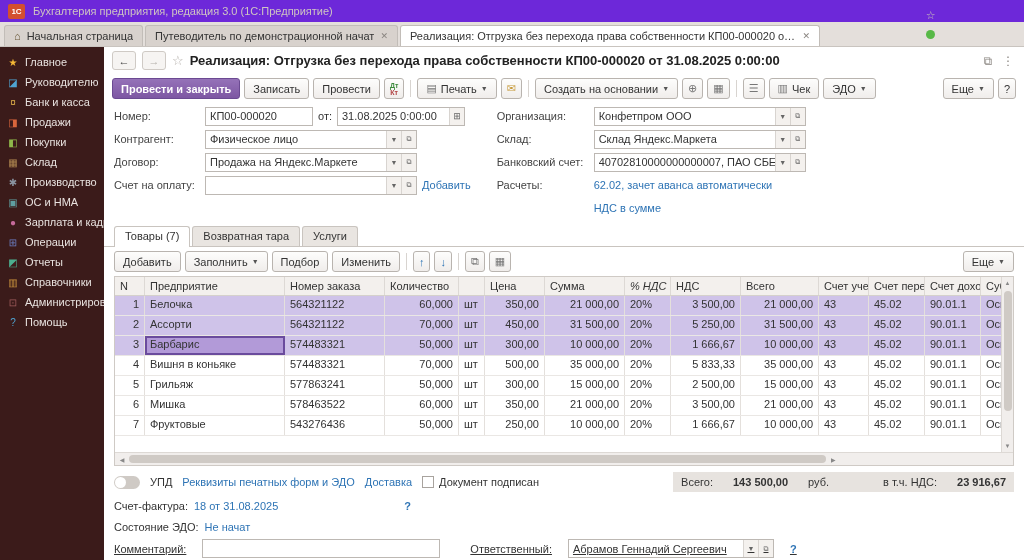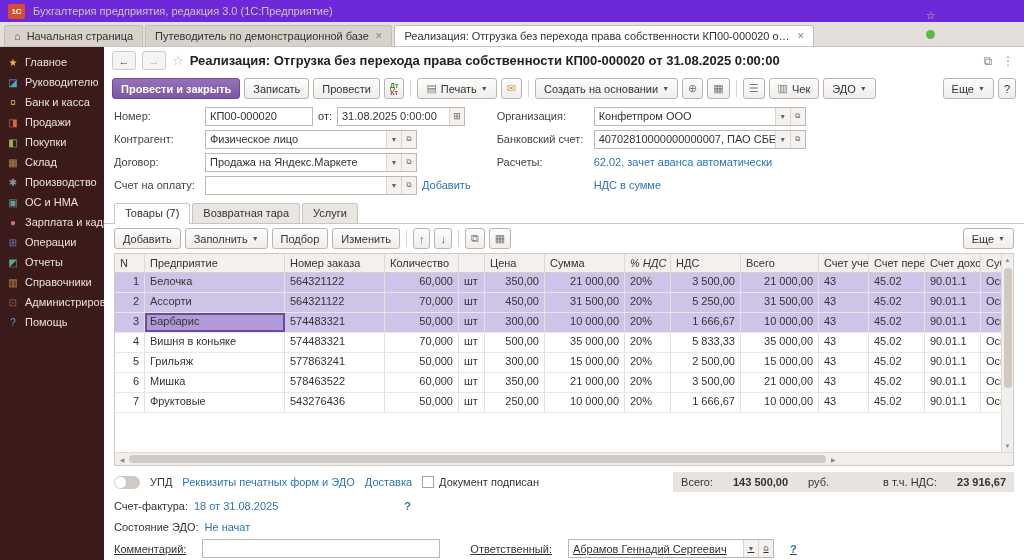--- a/index.html
+++ b/index.html
@@ -131,21 +131,21 @@
   </div>
 </div>
 
 <div class="tabbar">
   <div class="tab">
     <span class="home-icon">⌂</span>
     <span class="lbl">Начальная страница</span>
   </div>
   <div style="display:flex">
       <div class="tab">
-        <span class="lbl">Путеводитель по демонстрационной базе</span>
+        <span class="lbl">Путеводитель по демонстрационной начат</span>
         <span class="x">✕</span>
       </div>
       <div class="tab active">
         <span class="lbl">Реализация: Отгрузка без перехода права собственности КП00-000020 от 31.08.2025 0:00:00</span>
         <span class="x">✕</span>
       </div>
     </div>
 </div>
 
 <div class="app-body">
@@ -315,20 +315,28 @@
               <span class="fbtn">⧉</span>
             </div>
           <a class="link">Добавить</a>
         </div>
       </div>
       <div class="fcol">
         <div class="frow">
           <span class="flabel2">Организация:</span>
           <div class="fbox w-ref">
               <div class="fval">Конфетпром ООО</div>
+              <span class="fbtn">▼</span>
+              <span class="fbtn">⧉</span>
+            </div>
+        </div>
+        <div class="frow">
+          <span class="flabel2">Склад:</span>
+          <div class="fbox w-ref">
+              <div class="fval">Склад Яндекс.Маркета</div>
               <span class="fbtn">▼</span>
               <span class="fbtn">⧉</span>
             </div>
         </div>
         <div class="frow">
           <span class="flabel2">Банковский счет:</span>
           <div class="fbox w-ref">
               <div class="fval">40702810000000000007, ПАО СБЕРБАНК</div>
               <span class="fbtn">▼</span>
               <span class="fbtn">⧉</span>

